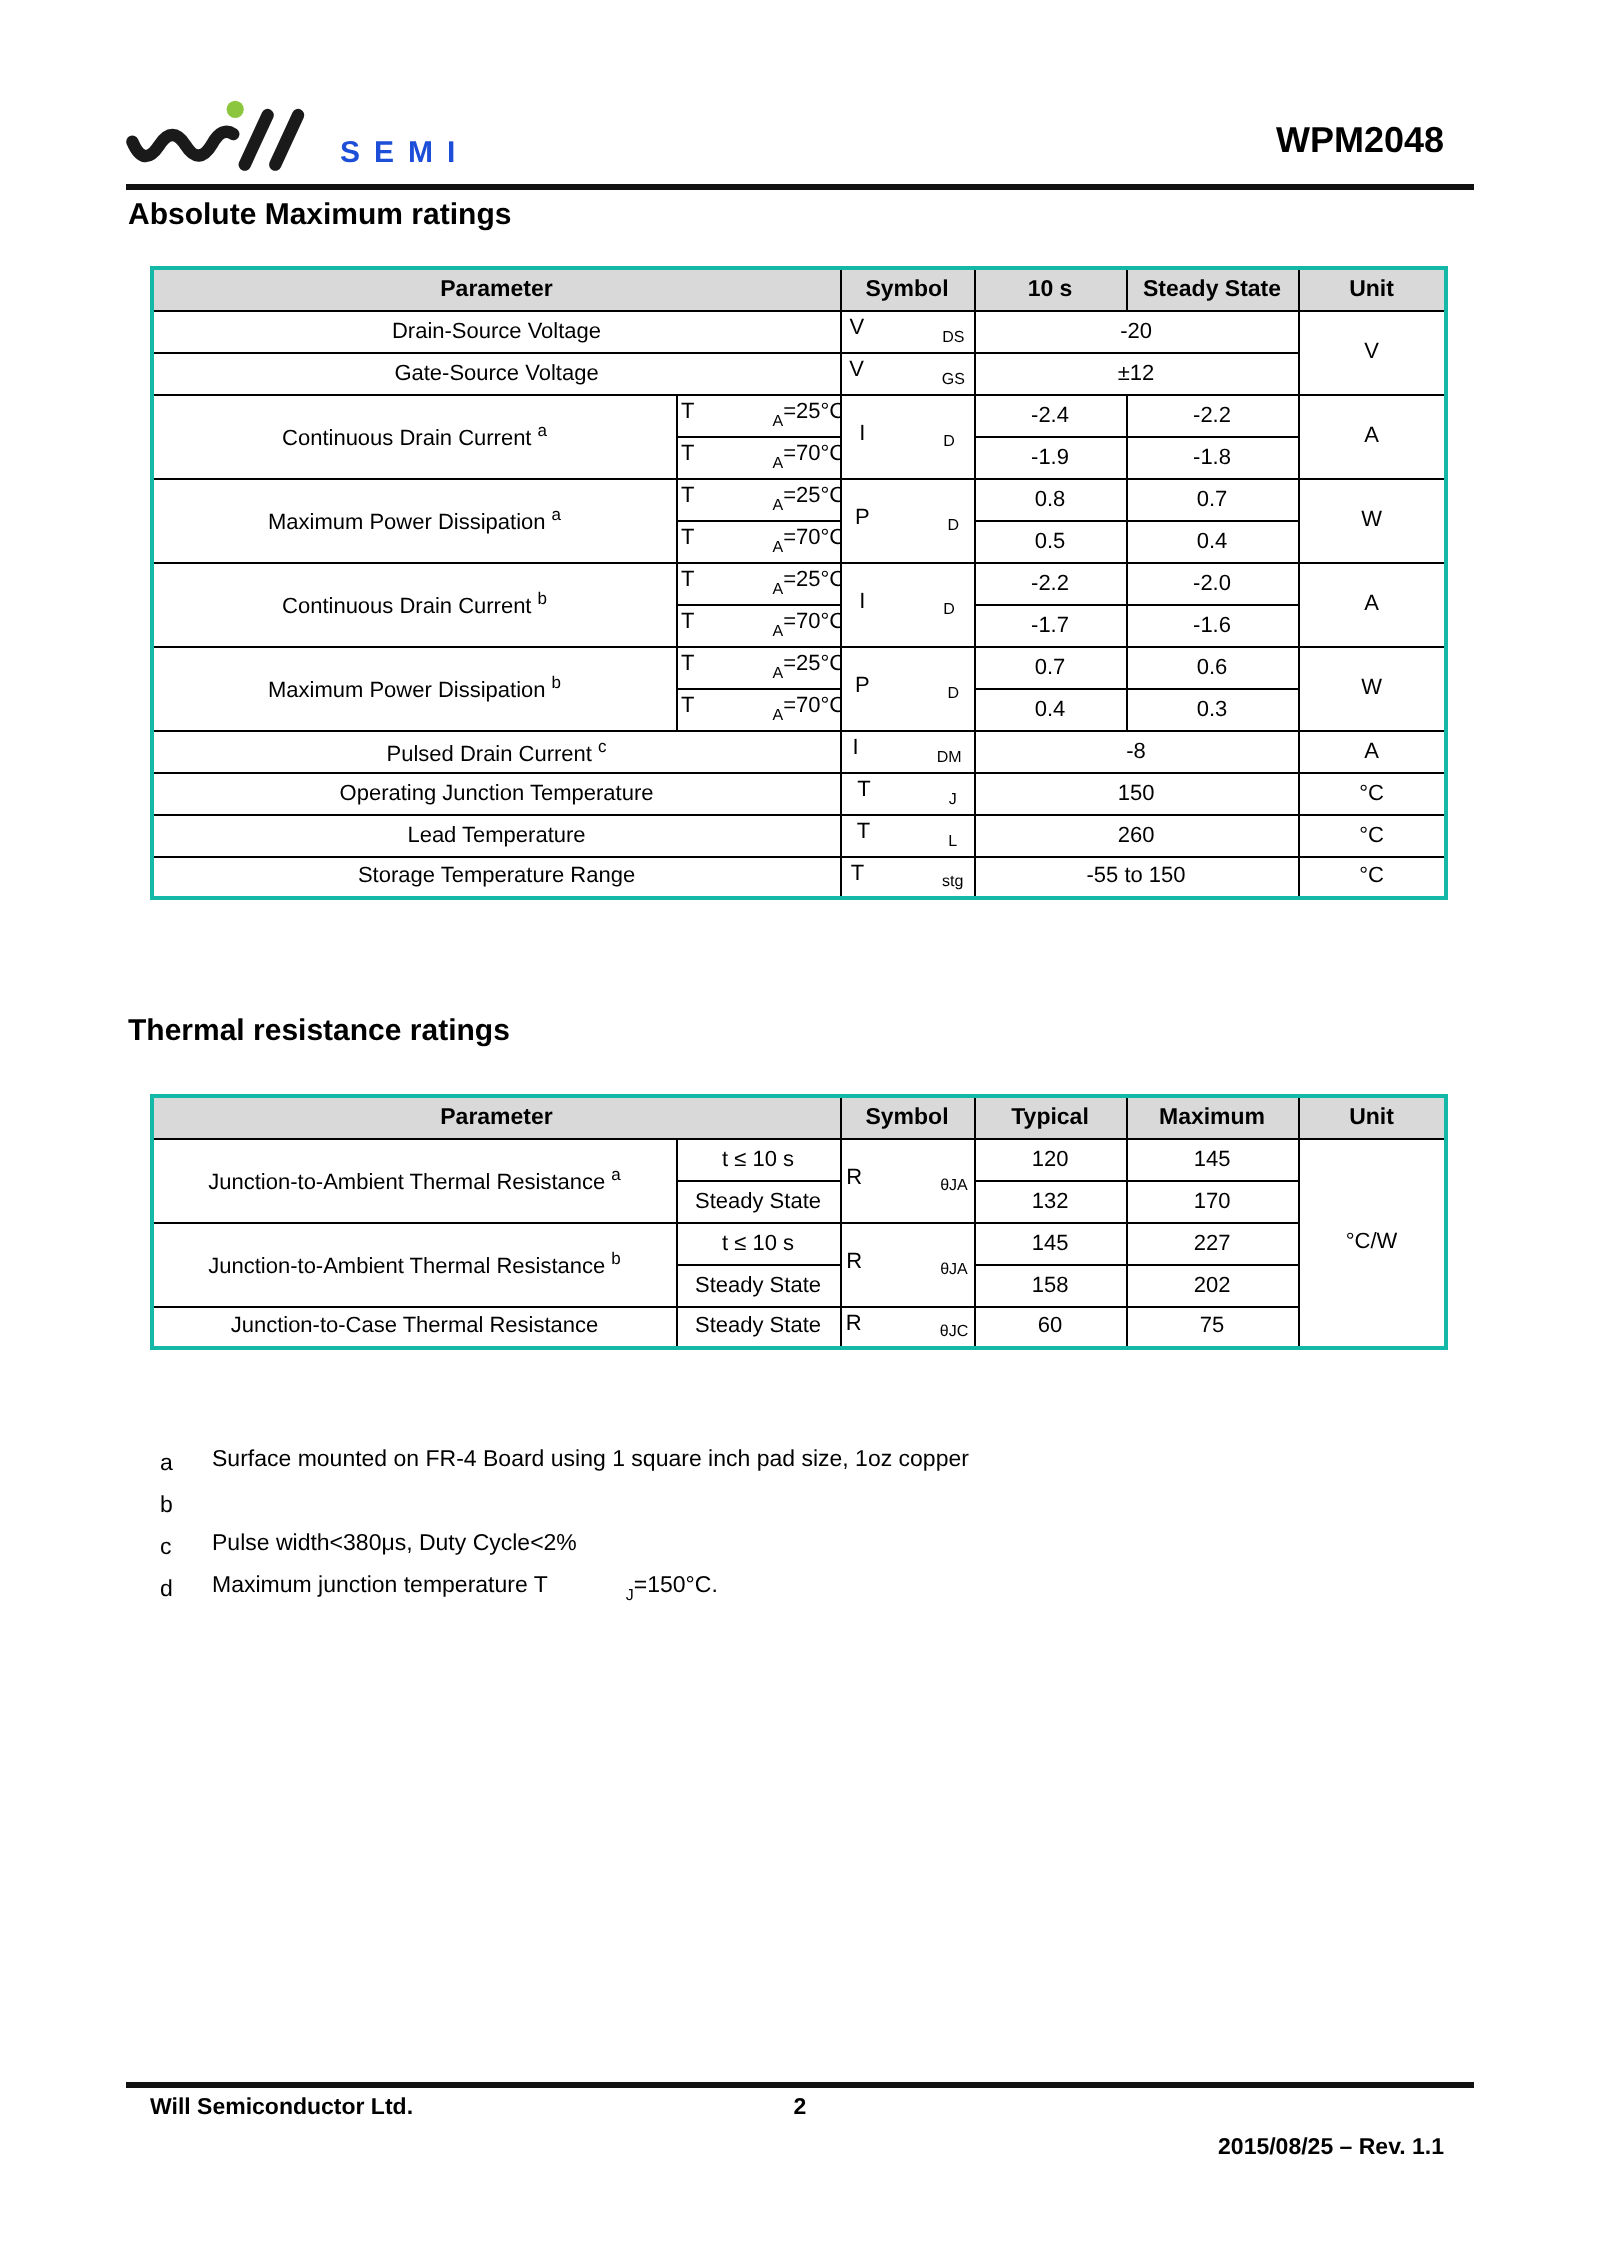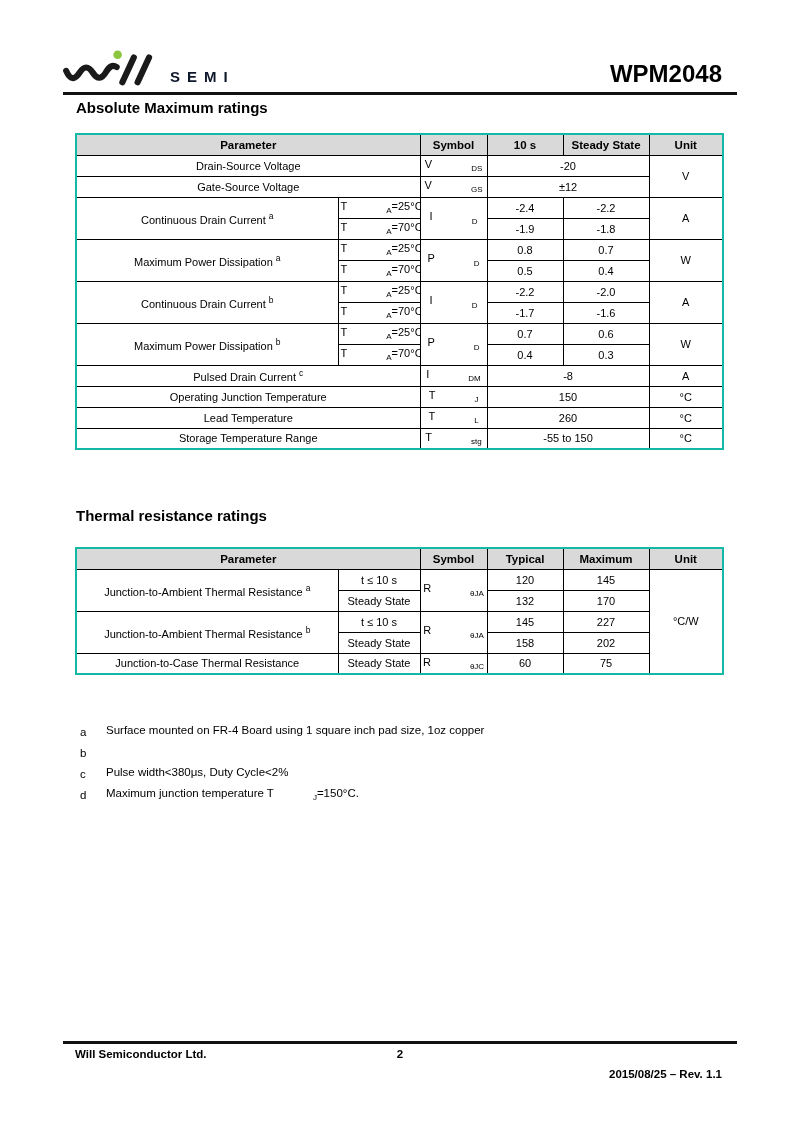--- a/index.html
+++ b/index.html
@@ -10,28 +10,28 @@
     height: 1131px;
     background: #ffffff;
     font-family: "Liberation Sans", sans-serif;
     color: #000;
     overflow: hidden;
   }
 
   
   .logo { position: absolute; left: 62px; top: 48px; display: flex; align-items: flex-end; }
   .logo svg { display: block; }
-  .logo-text { font-weight: bold; font-size: 15px; letter-spacing: 7px; color: #0f172a; margin-left: 12px; padding-bottom: 3px; }
-  .part-number { position: absolute; top: 60px; right: 78px; font-size: 24px; font-weight: bold; }
+  .logo-text { font-weight: bold; font-size: 15px; letter-spacing: 7px; color: #1d4ed8; margin-left: 12px; padding-bottom: 3px; }
+  .part-number { position: absolute; top: 60px; right: 78px; font-size: 18px; font-weight: bold; }
   .rule { position: absolute; left: 63px; width: 674px; height: 3px; background: #111; }
   .rule.header-rule { top: 92px; }
   .rule.footer-rule { top: 1041px; height: 2.5px; }
 
   
-  .sec-title { position: absolute; left: 76px; margin: 0; font-size: 15px; font-weight: bold; }
+  .sec-title { position: absolute; left: 64px; margin: 0; font-size: 15px; font-weight: bold; }
   .t1 { top: 99px; }
   .t2 { top: 507px; }
 
   
   table.ratings {
     position: absolute; left: 75px;
     width: 647px;
     border-collapse: collapse;
     table-layout: fixed;
     font-size: 11px;

